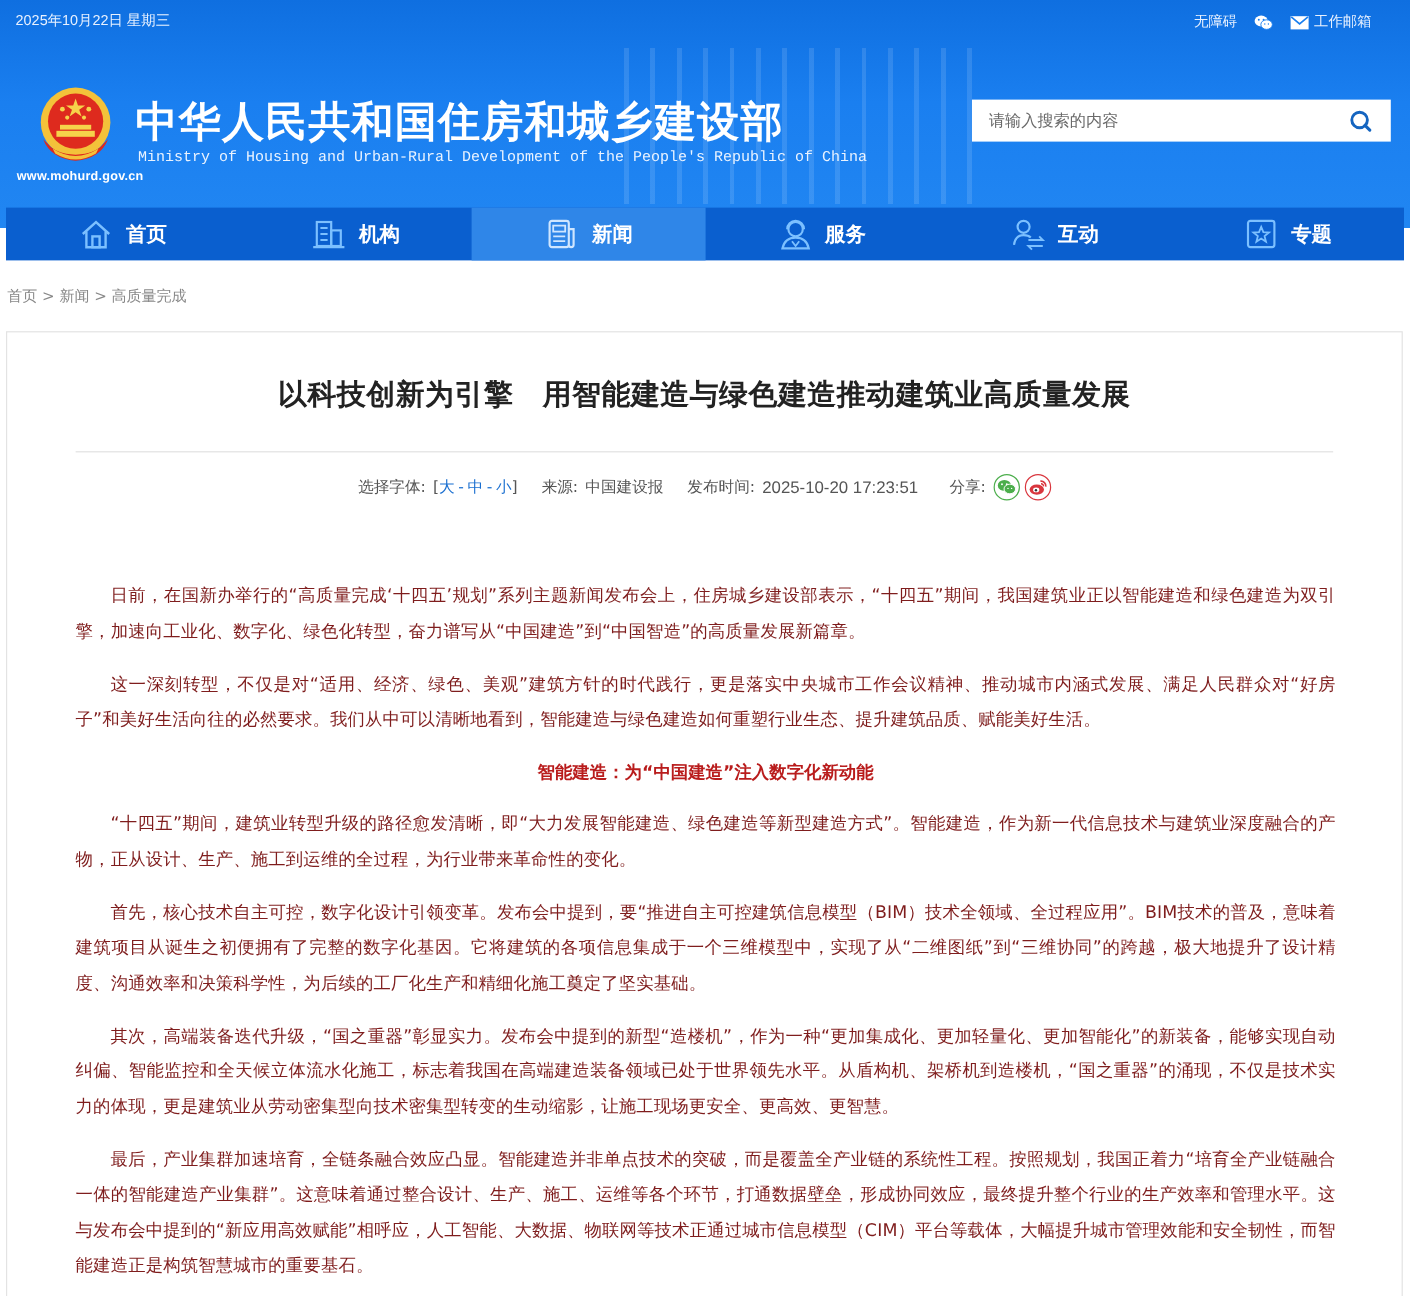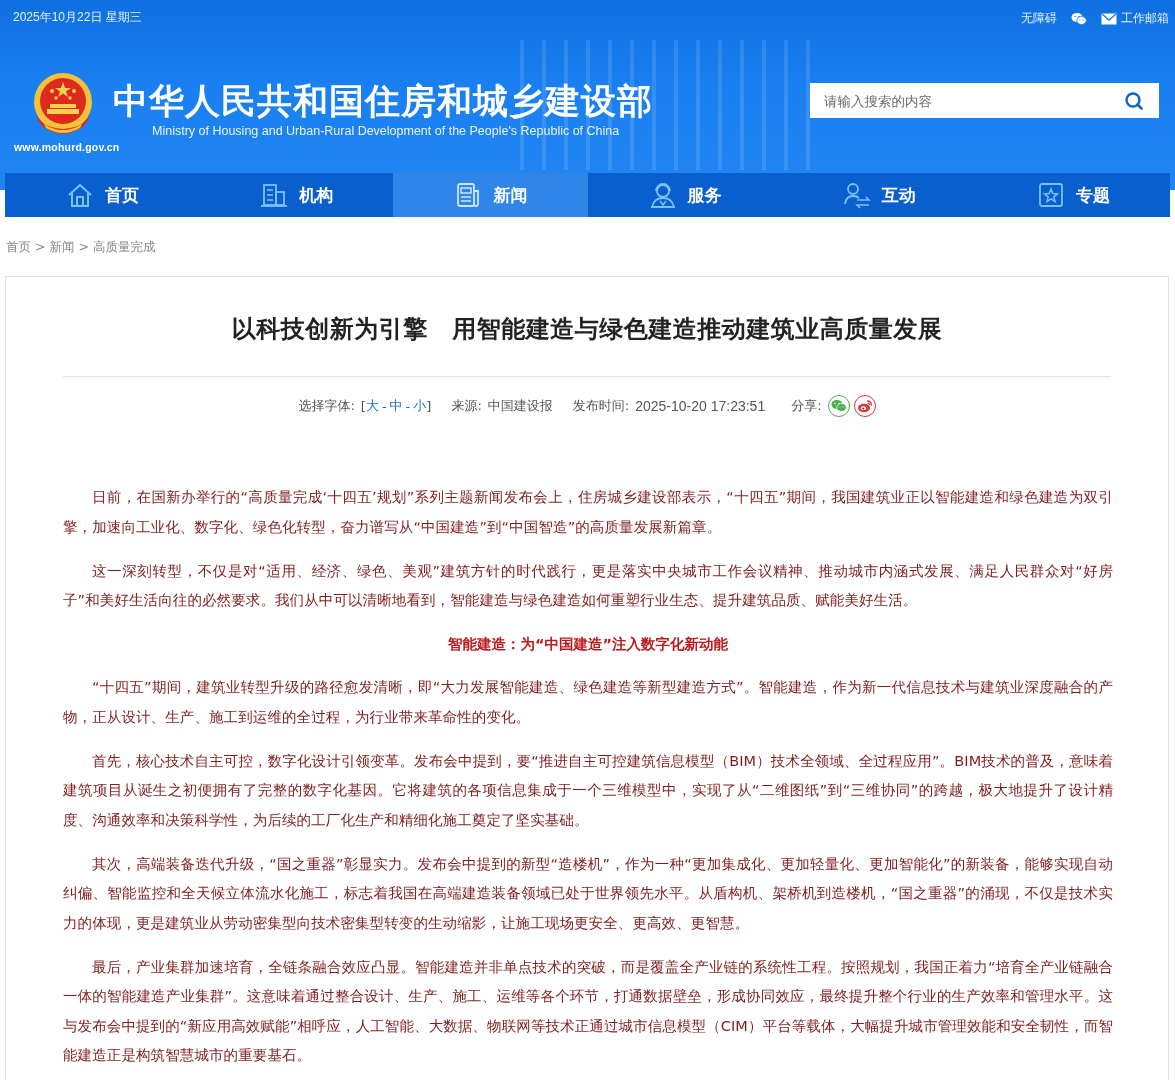--- a/index.html
+++ b/index.html
@@ -14,32 +14,31 @@
   }
   .header .bg-deco {
     position: absolute; left: 520px; top: 40px; width: 300px; height: 130px;
     opacity: 0.12;
     background: repeating-linear-gradient(90deg, #ffffff 0 4px, transparent 4px 22px);
   }
   .date-text {
     position: absolute; left: 13px; top: 9px; font-size: 12px; color: #e8f1ff;
     font-family: "Liberation Sans", sans-serif;
   }
-  .top-links { position: absolute; right: 6px; top: 10px; display: flex; align-items: center; gap: 14px; font-size: 12px; color: #e8f1ff; }
+  .top-links { position: absolute; right: 32px; top: 10px; display: flex; align-items: center; gap: 14px; font-size: 12px; color: #e8f1ff; }
   .top-links .lnk { display: flex; align-items: center; gap: 4px; cursor: pointer; }
   .emblem { position: absolute; left: 30px; top: 72px; width: 66px; height: 68px; }
   .site-url { position: absolute; left: 14px; top: 141px; font-size: 10.5px; font-weight: bold; color: #ffffff; font-family: "Liberation Sans", sans-serif; letter-spacing: 0.2px; }
   .site-title-cn {
     position: absolute; left: 113px; top: 78px; font-size: 35px; font-weight: bold; color: #ffffff;
     letter-spacing: 1px; font-family: "DejaVu Sans", sans-serif;
   }
   .site-title-en {
     position: absolute; left: 115px; top: 124px; font-size: 12.5px; color: #eaf3ff;
-    font-family: Liberation Sans, sans-serif;
-    margin-left: 37px;
+    font-family: Liberation Mono, monospace;
   }
   .search-box {
     position: absolute; left: 810px; top: 83px; width: 349px; height: 35px; background: #ffffff;
     display: flex; align-items: center; padding: 0 14px;
   }
   .search-box input {
     border: none; outline: none; flex: 1; font-size: 13.5px; color: #666; background: transparent;
     font-family: "DejaVu Sans", sans-serif;
   }
   .search-box input::placeholder { color: #6a6a6a; }

